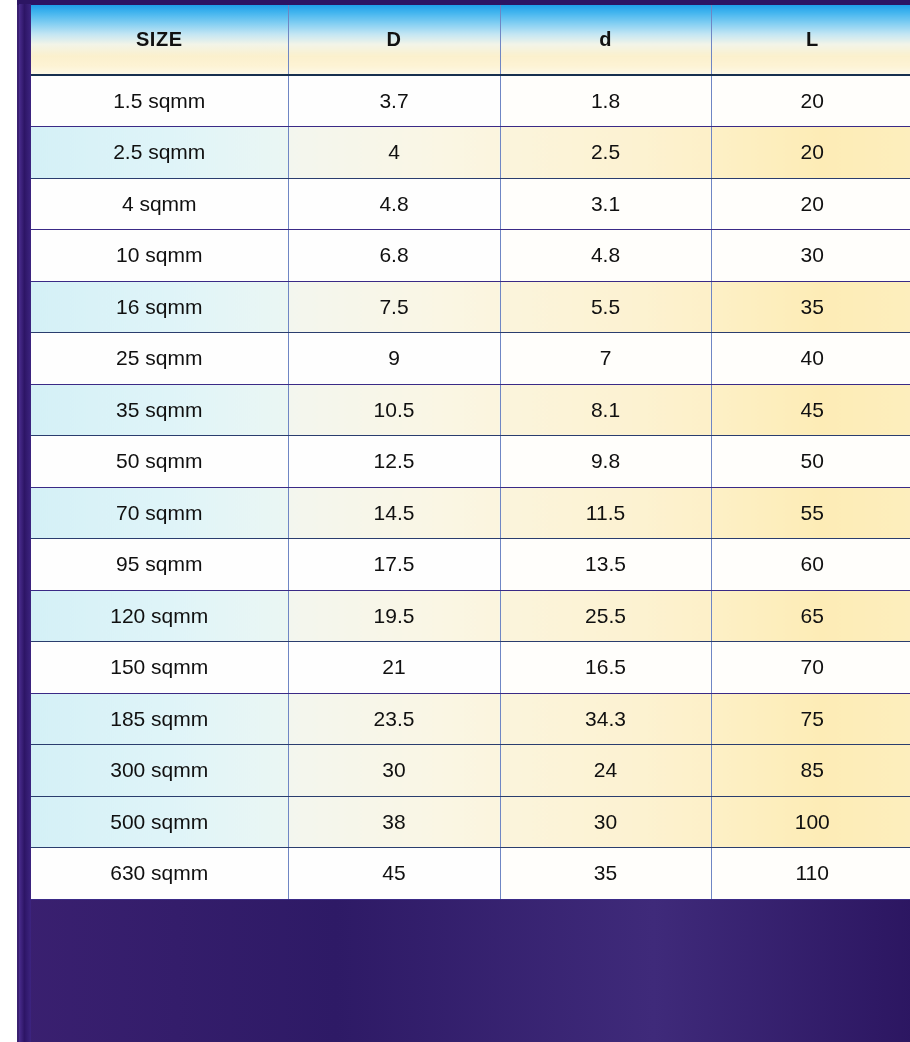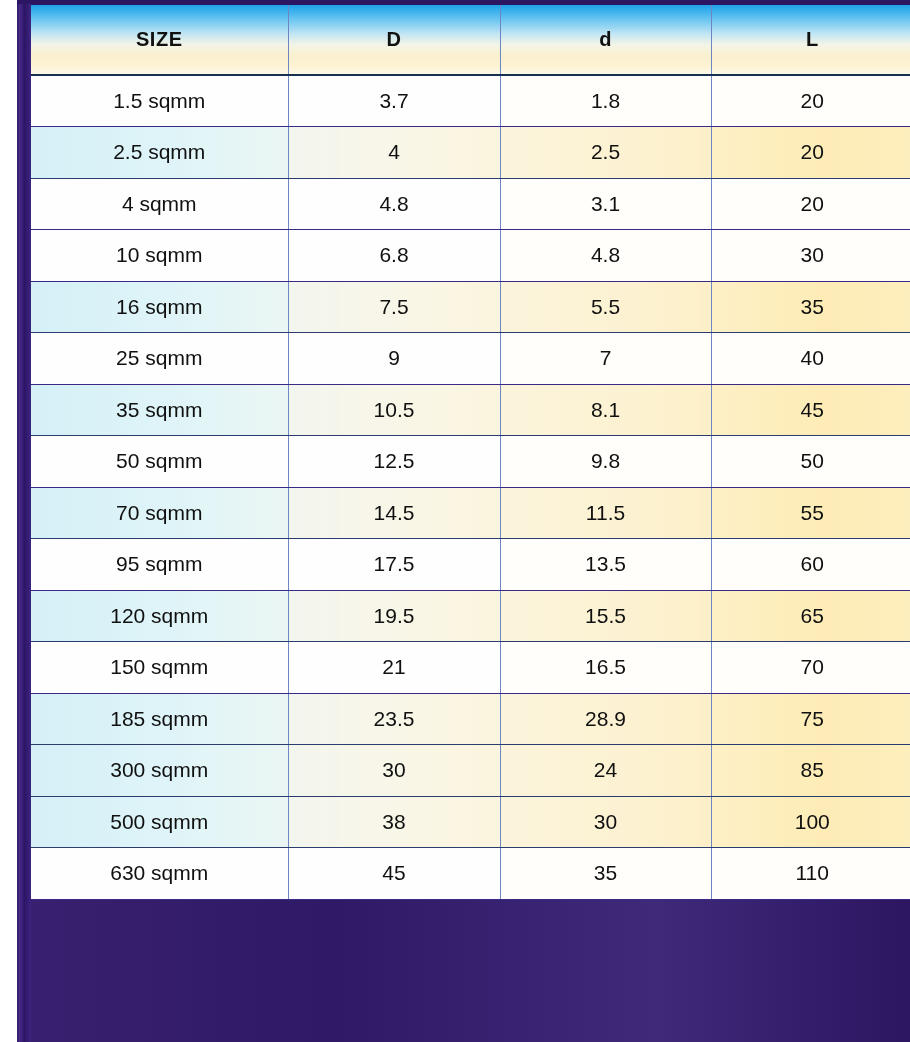--- a/index.html
+++ b/index.html
@@ -207,33 +207,33 @@
         </tr>
         <tr class="row-plain">
           <td class="size-cell">95 sqmm</td>
           <td>17.5</td>
           <td>13.5</td>
           <td>60</td>
         </tr>
         <tr class="row-tint">
           <td class="size-cell">120 sqmm</td>
           <td>19.5</td>
-          <td>15.5</td>
+          <td>25.5</td>
           <td>65</td>
         </tr>
         <tr class="row-plain">
           <td class="size-cell">150 sqmm</td>
           <td>21</td>
           <td>16.5</td>
           <td>70</td>
         </tr>
         <tr class="row-tint">
           <td class="size-cell">185 sqmm</td>
           <td>23.5</td>
-          <td>28.9</td>
+          <td>34.3</td>
           <td>75</td>
         </tr>
         <tr class="row-tint">
           <td class="size-cell">300 sqmm</td>
           <td>30</td>
           <td>24</td>
           <td>85</td>
         </tr>
         <tr class="row-tint">
           <td class="size-cell">500 sqmm</td>

